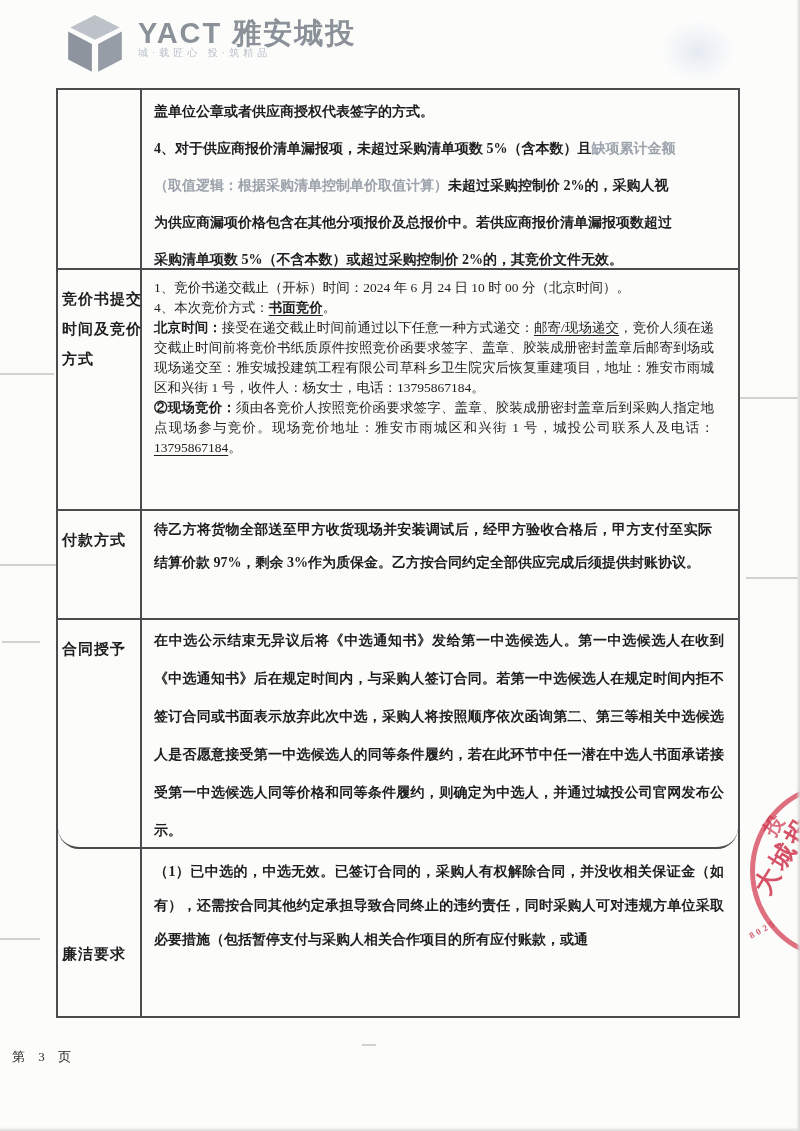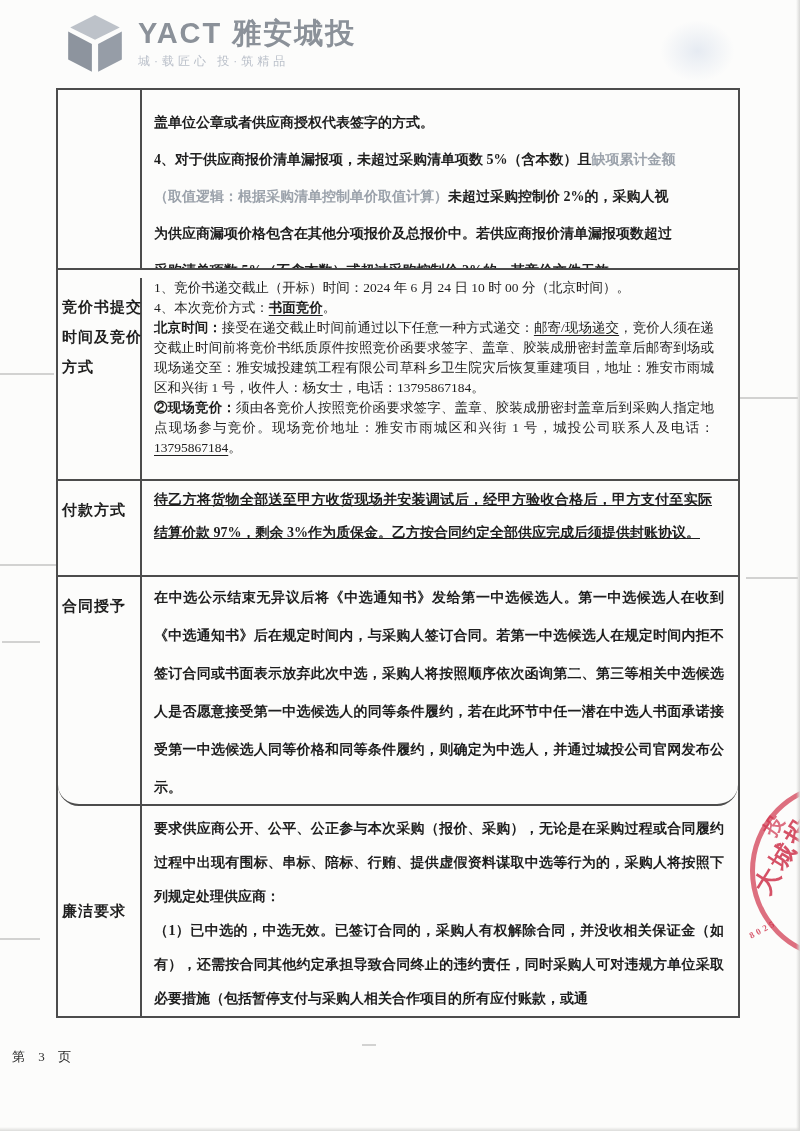--- a/index.html
+++ b/index.html
@@ -9,48 +9,48 @@
   
   .edge-right{position:absolute;right:0;top:0;width:4px;height:100%;background:linear-gradient(to left,#d8d8d6,rgba(216,216,214,0));}
   .edge-bottom{position:absolute;left:0;bottom:0;width:100%;height:4px;background:linear-gradient(to top,#dcdcda,rgba(220,220,218,0));}
 
   
   .logo{position:absolute;left:64px;top:12px;display:flex;align-items:flex-start;}
   .logo-cube{width:62px;height:64px;}
   .logo-txt{margin-left:12px;padding-top:8px;}
   .logo-title{font-family:"Liberation Sans","DejaVu Sans",sans-serif;font-size:29px;font-weight:700;
               color:#8b9199;letter-spacing:2px;line-height:26px;}
-  .logo-slogan{font-family:Liberation Sans, sans-serif;font-size:12px;color:#b9bfc9;
-               letter-spacing:4px;margin-top:7px;}
+  .logo-slogan{font-family:Liberation Serif, serif;font-size:10px;color:#b9bfc9;
+               letter-spacing:4px;}
   .bleed{position:absolute;left:660px;top:20px;width:75px;height:62px;border-radius:50%;
          background:radial-gradient(ellipse at center,rgba(140,165,205,.20),rgba(140,165,205,0) 70%);}
 
   
   .tbl{position:absolute;left:56px;top:88px;width:684px;height:930px;
        border:2px solid #4c4c4c;box-sizing:border-box;display:flex;flex-direction:column;}
   .row{display:flex;box-sizing:border-box;border-bottom:2px solid #4c4c4c;}
   .row:last-child{border-bottom:none;}
   .hcell{width:84px;min-width:84px;box-sizing:border-box;border-right:2px solid #4c4c4c;
          font-size:15px;font-weight:700;padding:0 2px 0 4px;letter-spacing:1px;}
   .ccell{flex:1;box-sizing:border-box;padding:0 14px 0 12px;overflow:hidden;}
   .r1{height:180px;} .r2{height:241px;} .r3{height:109px;} .r4{height:229px;border-radius:21px;} .r5{flex:1;}
 
   .line{white-space:nowrap;}
   .r1 .ccell{font-size:14px;font-weight:600;}
   .r1 .line{line-height:37px;}
-  .r1 .ccell{padding-top:14px;}
+  .r1 .ccell{padding-top:3px;}
 
   .r2 .ccell{font-size:13.5px;font-weight:500;line-height:20px;padding-right:24px;}
   .r2 .ccell{padding-top:8px;}
-  .r2 .hcell{padding-top:14px;line-height:30px;margin-top:8px;}
+  .r2 .hcell{padding-top:14px;line-height:30px;}
   .r2 p{margin:0;text-align:justify;}
   .hl{line-height:30px;white-space:nowrap;}
 
   .r3 .hcell,.r4 .hcell{padding-top:20px;}
-  .r3 .ccell{font-size:14px;font-weight:600;line-height:33px;padding-top:2px;text-align:justify;padding-right:26px;text-decoration:underline;}
+  .r3 .ccell{font-size:14px;font-weight:600;line-height:33px;padding-top:2px;text-align:justify;padding-right:26px;}
   .r4 .ccell{font-size:14px;font-weight:600;line-height:38px;padding-top:2px;text-align:justify;}
   .r5 .hcell{padding-top:96px;}
   .r5 .ccell{font-size:14px;font-weight:600;line-height:34px;padding-top:6px;text-align:justify;}
   .r5 p{margin:0;}
 
   .gray{color:#9ba2ab;}
   .note{color:#8d939b;text-indent:2em;}
   .u{text-decoration:underline;text-underline-offset:3px;}
   .b{font-weight:700;}
 
@@ -123,21 +123,20 @@
     </div>
 
     <div class="row r4">
       <div class="hcell">合同授予</div>
       <div class="ccell">在中选公示结束无异议后将《中选通知书》发给第一中选候选人。第一中选候选人在收到《中选通知书》后在规定时间内，与采购人签订合同。若第一中选候选人在规定时间内拒不签订合同或书面表示放弃此次中选，采购人将按照顺序依次函询第二、第三等相关中选候选人是否愿意接受第一中选候选人的同等条件履约，若在此环节中任一潜在中选人书面承诺接受第一中选候选人同等价格和同等条件履约，则确定为中选人，并通过城投公司官网发布公示。</div>
     </div>
 
     <div class="row r5">
       <div class="hcell">廉洁要求</div>
       <div class="ccell">
-        <p>要求供应商公开、公平、公正参与本次采购（报价、采购），无论是在采购过程或合同履约过程中出现有围标、串标、陪标、行贿、提供虚假资料谋取中选等行为的，采购人将按照下列规定处理供应商：</p>
         <p>（1）已中选的，中选无效。已签订合同的，采购人有权解除合同，并没收相关保证金（如有），还需按合同其他约定承担导致合同终止的违约责任，同时采购人可对违规方单位采取必要措施（包括暂停支付与采购人相关合作项目的所有应付账款，或通</p>
       </div>
     </div>
 
   </div>
 
   <div class="seal">
     <div class="seal-ring"></div>
     <span class="seal-t2">投</span>
     <span class="seal-t1">大城投</span>

